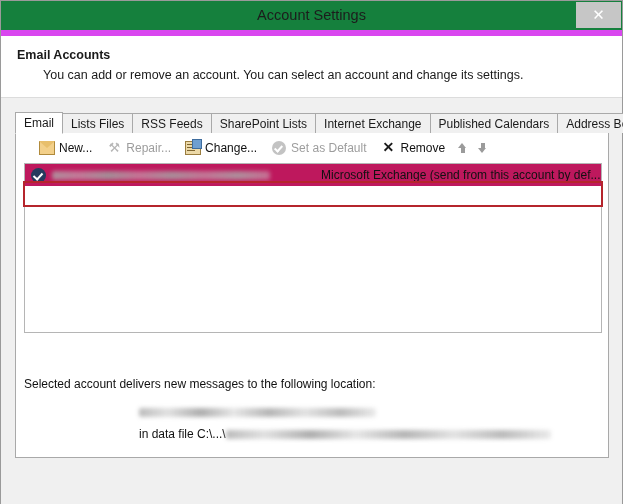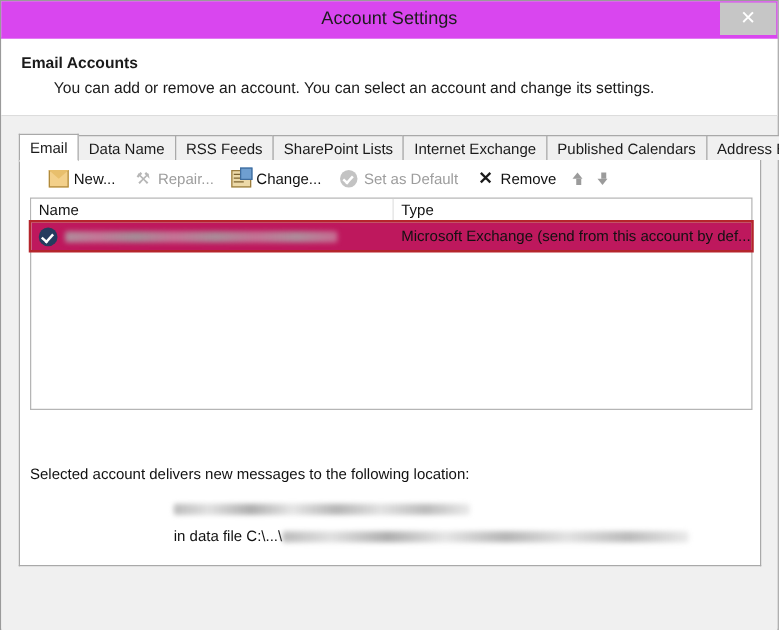--- a/index.html
+++ b/index.html
@@ -24,22 +24,22 @@
     height: 504px;
     box-sizing: border-box;
     background: #f0f0f0;
     border: 1px solid #9a9a9a;
   }
 
   
   #titlebar {
     position: relative;
     height: 29px;
-    background: #d946ef;
-    border-bottom: 1px solid #d946ef;
+    background: #15803d;
+    border-bottom: 6px solid #d946ef;
   }
   #title-text {
     position: absolute;
     left: 0; right: 0; top: 0;
     line-height: 29px;
     text-align: center;
     font-size: 14.5px;
     color: #1c1c1c;
     font-family: "Liberation Sans", sans-serif;
   }
@@ -465,21 +465,21 @@
 
   <div id="header-band">
     <div id="header-title">Email Accounts</div>
     <div id="header-desc">You can add or remove an account. You can select an account and change its settings.</div>
   </div>
 
   <div id="body-area">
 
     <div id="tabstrip">
         <div class="tab active"><span>Email</span></div>
-        <div class="tab"><span>Data Name</span></div>
+        <div class="tab"><span>Lists Files</span></div>
         <div class="tab"><span>RSS Feeds</span></div>
         <div class="tab"><span>SharePoint Lists</span></div>
         <div class="tab"><span>Internet Exchange</span></div>
         <div class="tab"><span>Published Calendars</span></div>
         <div class="tab"><span>Address Books</span></div>
       </div>
 
     <div id="tabpanel">
 
       <div id="toolbar">
@@ -515,24 +515,20 @@
         </div>
         <div class="arrow-btn">
           <span class="arrow-up"></span>
         </div>
         <div class="arrow-btn">
           <span class="arrow-down"></span>
         </div>
       </div>
 
       <div id="listview">
-        <div id="list-header">
-          <div class="col-head" id="col-name">Name</div>
-          <div class="col-head" id="col-type">Type</div>
-        </div>
         <div id="list-rows">
             <div class="list-row">
               <div class="row-name">
                 <span class="badge-check"></span>
                 <span class="redact" style="width: 218px;"></span>
               </div>
               <div class="row-type">Microsoft Exchange (send from this account by def...</div>
             </div>
           </div>
       </div>

